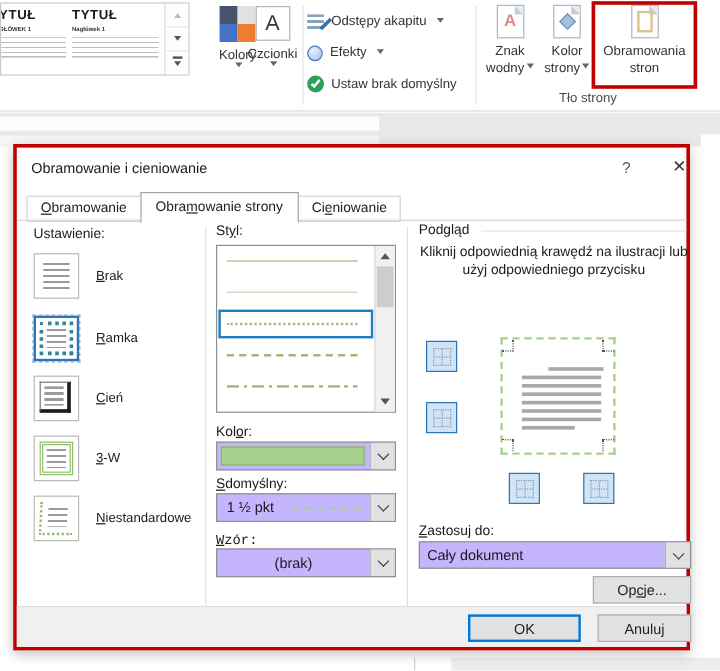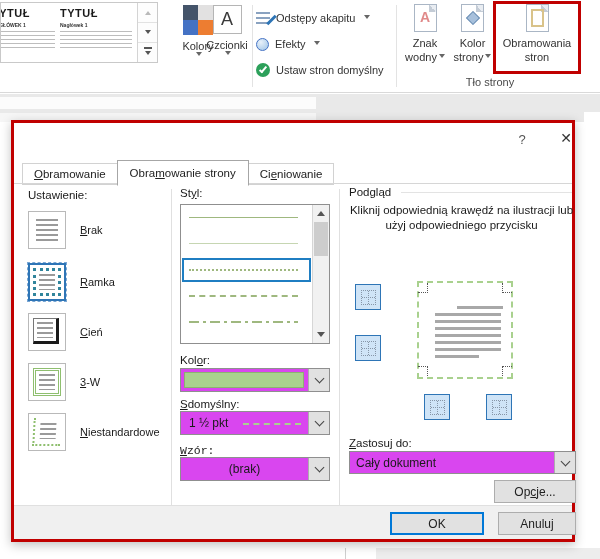--- a/index.html
+++ b/index.html
@@ -95,21 +95,21 @@
   .ln5 { height:2px; background:repeating-linear-gradient(90deg, var(--line_green,#9fb87f) 0 10px, transparent 10px 14px, var(--line_green,#9fb87f) 14px 17px, transparent 17px 21px); }
   .litem.sel { outline:2px solid #1f7ec2; outline-offset:-3px; }
   .lscroll { position:absolute; right:0; top:0; width:17px; bottom:0; background:#f1f1f1; border-left:1px solid #d6d6d6; }
   .sarrow { position:absolute; left:0; width:16px; height:16px; display:flex; align-items:center; justify-content:center; cursor:pointer; }
   .sarrow.up { top:0; } .sarrow.down { bottom:0; }
   .sthumb { position:absolute; left:1px; top:17px; width:14px; height:34px; background:#cdcdcd; cursor:grab; }
   .tri-up2 { width:0;height:0;border:4px solid transparent;border-bottom:5px solid #555;margin-bottom:3px; }
   .tri-down2 { width:0;height:0;border:4px solid transparent;border-top:5px solid #555;margin-top:3px; }
 
   
-  .combo { position:absolute; height:24px; border:1px solid #8f8f8f; background:#d946ef; cursor:pointer; }
+  .combo { position:absolute; height:24px; border:1px solid #8f8f8f; background:#c4b5fd; cursor:pointer; }
   .combo .cbtn { position:absolute; right:0; top:0; bottom:0; width:21px; background:#e1e1e1; border-left:1px solid #adadad; display:flex; align-items:center; justify-content:center; }
   .chev { width:7px; height:7px; border-right:1.5px solid #444; border-bottom:1.5px solid #444; transform:rotate(45deg); margin-top:-3px; }
   .swatch { position:absolute; left:3px; top:3px; right:25px; bottom:3px; background:var(--accent_green,#a9d18e); border:1px solid #8cb271; }
   .cval { position:absolute; left:8px; top:4px; font-size:12px; color:#1a1a1a; }
   .cval.center { left:0; right:21px; text-align:center; }
   .wline { position:absolute; left:62px; right:28px; top:11px; border-top:2px dashed var(--accent_green,#a9d18e); }
 
   
   .hline { position:absolute; left:387px; top:69px; width:171px; height:1px; background:#e3e3e3; }
   .instr { position:absolute; left:333px; top:80px; width:229px; text-align:center; font-size:11.5px; line-height:15px; color:#1a1a1a; }
@@ -199,21 +199,21 @@
       </div>
       <div class="menurow">
         <span class="ic-effects"></span>
         <span>Efekty</span>
         <span class="dd"></span>
       </div>
       <div class="menurow">
         <span class="ic-check">
             <span class="tick"></span>
           </span>
-        <span>Ustaw stron domyślny</span>
+        <span>Ustaw brak domyślny</span>
       </div>
     </div>
 
     <div class="vsep" style="left:396px;"></div>
 
     <div class="pagebtn" style="left:402px;width:46px;">
       <div class="pgicon">
           <span class="pgfold"></span>
           <span class="wm-a">A</span>
         </div>
@@ -244,20 +244,21 @@
     <div class="docw1"></div>
     <div class="docw2"></div>
   </div>
   <div class="rightstrip"></div>
   <div class="bottomarea">
     <div class="bline"></div>
     <div class="bgray"></div>
   </div>
 
   <div class="dialog">
+    <div class="dtitle">Obramowanie i cieniowanie</div>
     <div class="dhelp">?</div>
     <div class="dclose">✕</div>
 
     <div class="tabs">
       <div class="tab"><span></span><u>O</u><span>bramowanie</span></div>
       <div class="tab active"><span>Obra</span><u>m</u><span>owanie strony</span></div>
       <div class="tab"><span>Ci</span><u>e</u><span>niowanie</span></div>
     </div>
     <div class="paneltop"></div>
 

